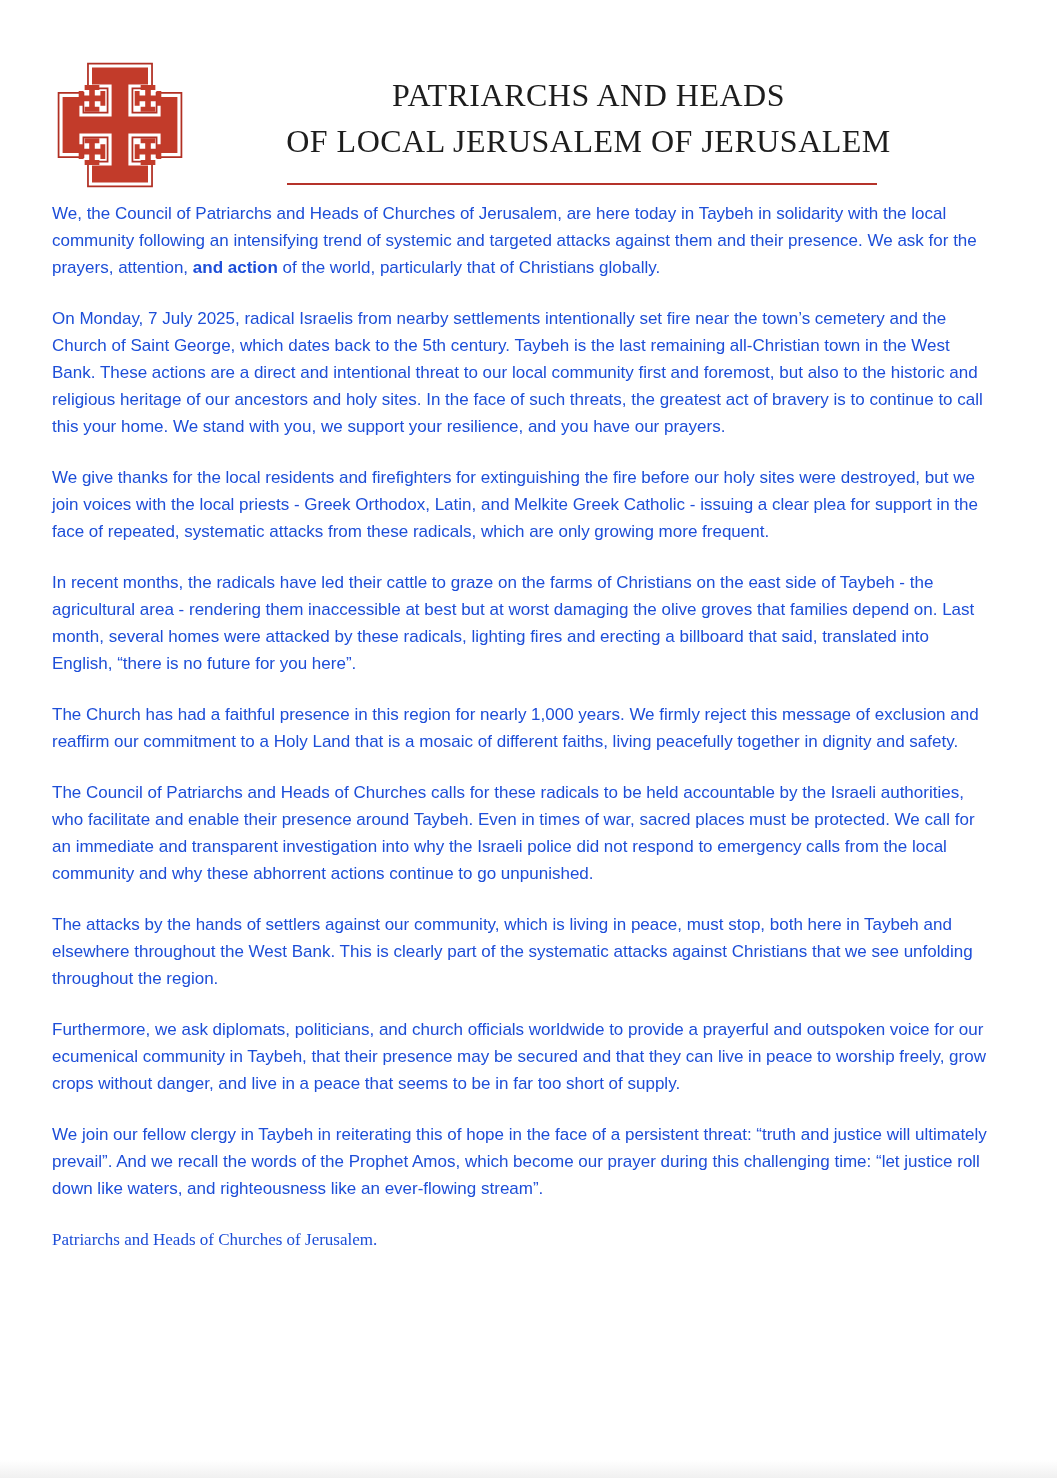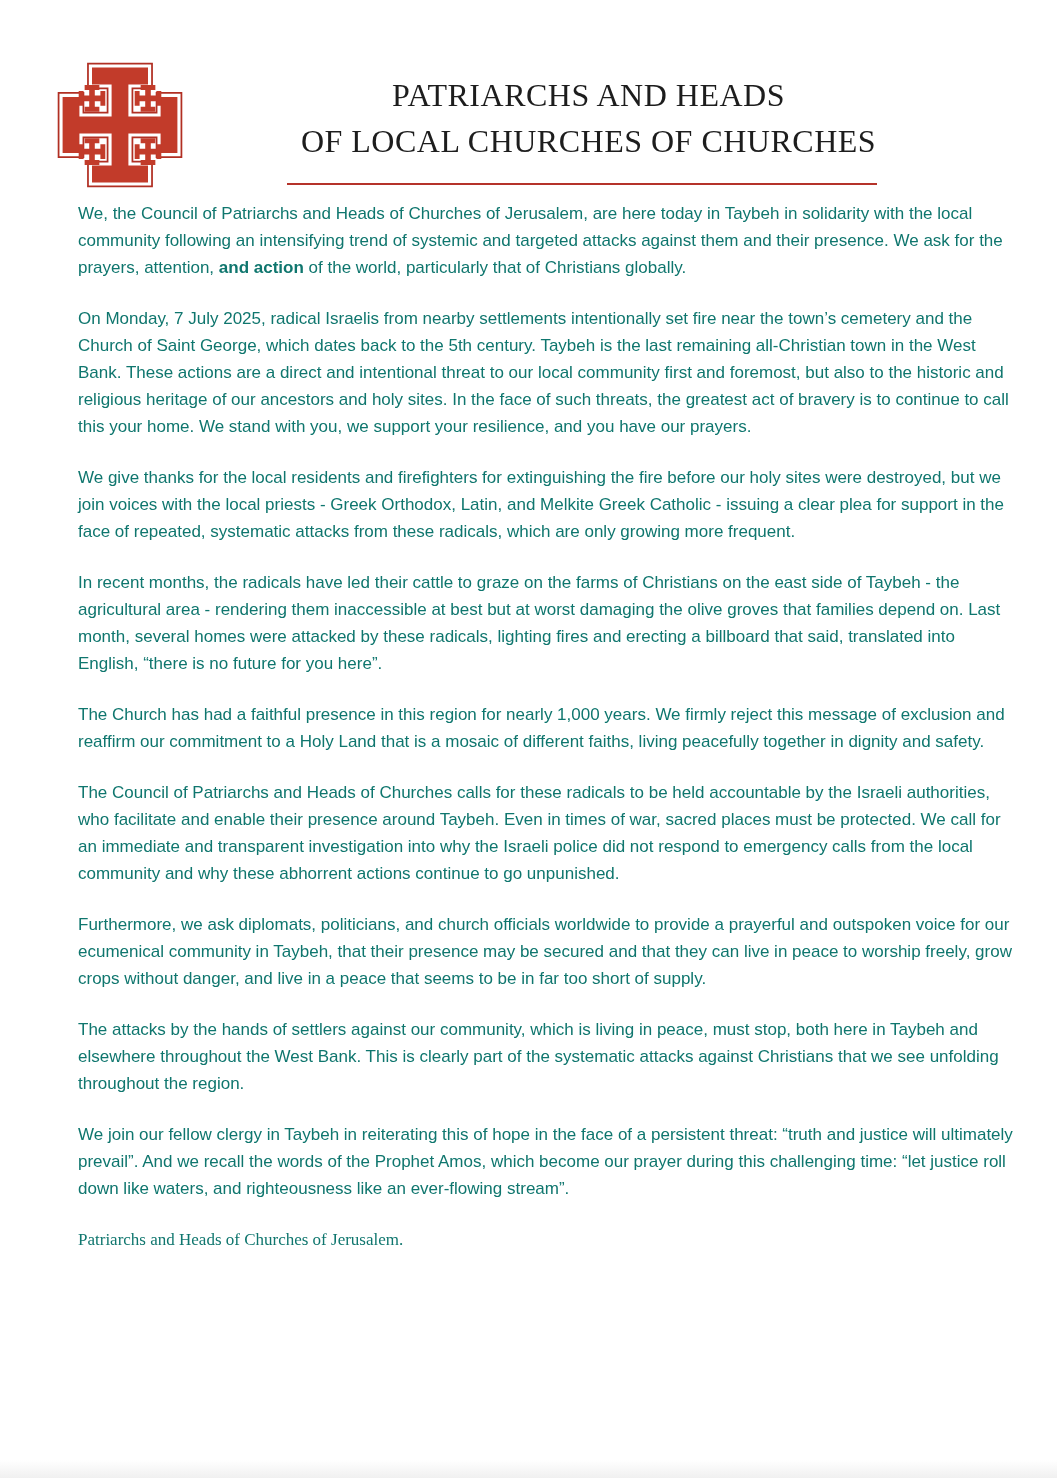--- a/index.html
+++ b/index.html
@@ -36,24 +36,24 @@
     position: absolute;
     left: 287px;
     top: 183px;
     width: 590px;
     height: 2px;
     background: #b5332a;
   }
   
   .doc-body {
     position: absolute;
-    left: 78px;
+    left: 52px;
     top: 200px;
     width: 936px;
-    color: #0f766e;
+    color: #1d4ed8;
     font-size: 17px;
     line-height: 27px;
   }
   .doc-body p.para {
     margin: 0 0 24px 0;
   }
   .signature {
     margin-top: 48px;
     font-family: Liberation Serif, serif;
   }
@@ -81,35 +81,35 @@
     <use href="#potent" fill="none" stroke="#ffffff" stroke-width="9" stroke-linejoin="miter"></use>
     <use href="#potent" fill="#c23b2a"></use>
     <use href="#crosslet" transform="translate(60,62)" fill="#c23b2a"></use>
     <use href="#crosslet" transform="translate(140,62)" fill="#c23b2a"></use>
     <use href="#crosslet" transform="translate(60,138)" fill="#c23b2a"></use>
     <use href="#crosslet" transform="translate(140,138)" fill="#c23b2a"></use>
   </svg>
 
   <div class="title-block">
     <div>PATRIARCHS AND HEADS</div>
-    <div>OF LOCAL CHURCHES OF CHURCHES</div>
+    <div>OF LOCAL JERUSALEM OF JERUSALEM</div>
   </div>
 
   <div class="divider"></div>
 
   <div class="doc-body">
     <div>
         <p class="para"><span>We, the Council of Patriarchs and Heads of Churches of Jerusalem, are here today in Taybeh in solidarity with the local community following an intensifying trend of systemic and targeted attacks against them and their presence. We ask for the prayers, attention, </span><b>and action</b><span> of the world, particularly that of Christians globally.</span></p>
         <p class="para"><span>On Monday, 7 July 2025, radical Israelis from nearby settlements intentionally set fire near the town’s cemetery and the Church of Saint George, which dates back to the 5th century. Taybeh is the last remaining all-Christian town in the West Bank. These actions are a direct and intentional threat to our local community first and foremost, but also to the historic and religious heritage of our ancestors and holy sites. In the face of such threats, the greatest act of bravery is to continue to call this your home. We stand with you, we support your resilience, and you have our prayers.</span></p>
         <p class="para"><span>We give thanks for the local residents and firefighters for extinguishing the fire before our holy sites were destroyed, but we join voices with the local priests - Greek Orthodox, Latin, and Melkite Greek Catholic - issuing a clear plea for support in the face of repeated, systematic attacks from these radicals, which are only growing more frequent.</span></p>
         <p class="para"><span>In recent months, the radicals have led their cattle to graze on the farms of Christians on the east side of Taybeh - the agricultural area - rendering them inaccessible at best but at worst damaging the olive groves that families depend on. Last month, several homes were attacked by these radicals, lighting fires and erecting a billboard that said, translated into English, “there is no future for you here”.</span></p>
         <p class="para"><span>The Church has had a faithful presence in this region for nearly 1,000 years. We firmly reject this message of exclusion and reaffirm our commitment to a Holy Land that is a mosaic of different faiths, living peacefully together in dignity and safety.</span></p>
         <p class="para"><span>The Council of Patriarchs and Heads of Churches calls for these radicals to be held accountable by the Israeli authorities, who facilitate and enable their presence around Taybeh. Even in times of war, sacred places must be protected. We call for an immediate and transparent investigation into why the Israeli police did not respond to emergency calls from the local community and why these abhorrent actions continue to go unpunished.</span></p>
+        <p class="para"><span>The attacks by the hands of settlers against our community, which is living in peace, must stop, both here in Taybeh and elsewhere throughout the West Bank. This is clearly part of the systematic attacks against Christians that we see unfolding throughout the region.</span></p>
         <p class="para"><span>Furthermore, we ask diplomats, politicians, and church officials worldwide to provide a prayerful and outspoken voice for our ecumenical community in Taybeh, that their presence may be secured and that they can live in peace to worship freely, grow crops without danger, and live in a peace that seems to be in far too short of supply.</span></p>
-        <p class="para"><span>The attacks by the hands of settlers against our community, which is living in peace, must stop, both here in Taybeh and elsewhere throughout the West Bank. This is clearly part of the systematic attacks against Christians that we see unfolding throughout the region.</span></p>
         <p class="para"><span>We join our fellow clergy in Taybeh in reiterating this of hope in the face of a persistent threat: “truth and justice will ultimately prevail”. And we recall the words of the Prophet Amos, which become our prayer during this challenging time: “let justice roll down like waters, and righteousness like an ever-flowing stream”.</span></p>
       </div>
     <p class="para signature">Patriarchs and Heads of Churches of Jerusalem.</p>
   </div>
 
   <div class="page-edge"></div>
 
 </div>
 
 </body></html>

